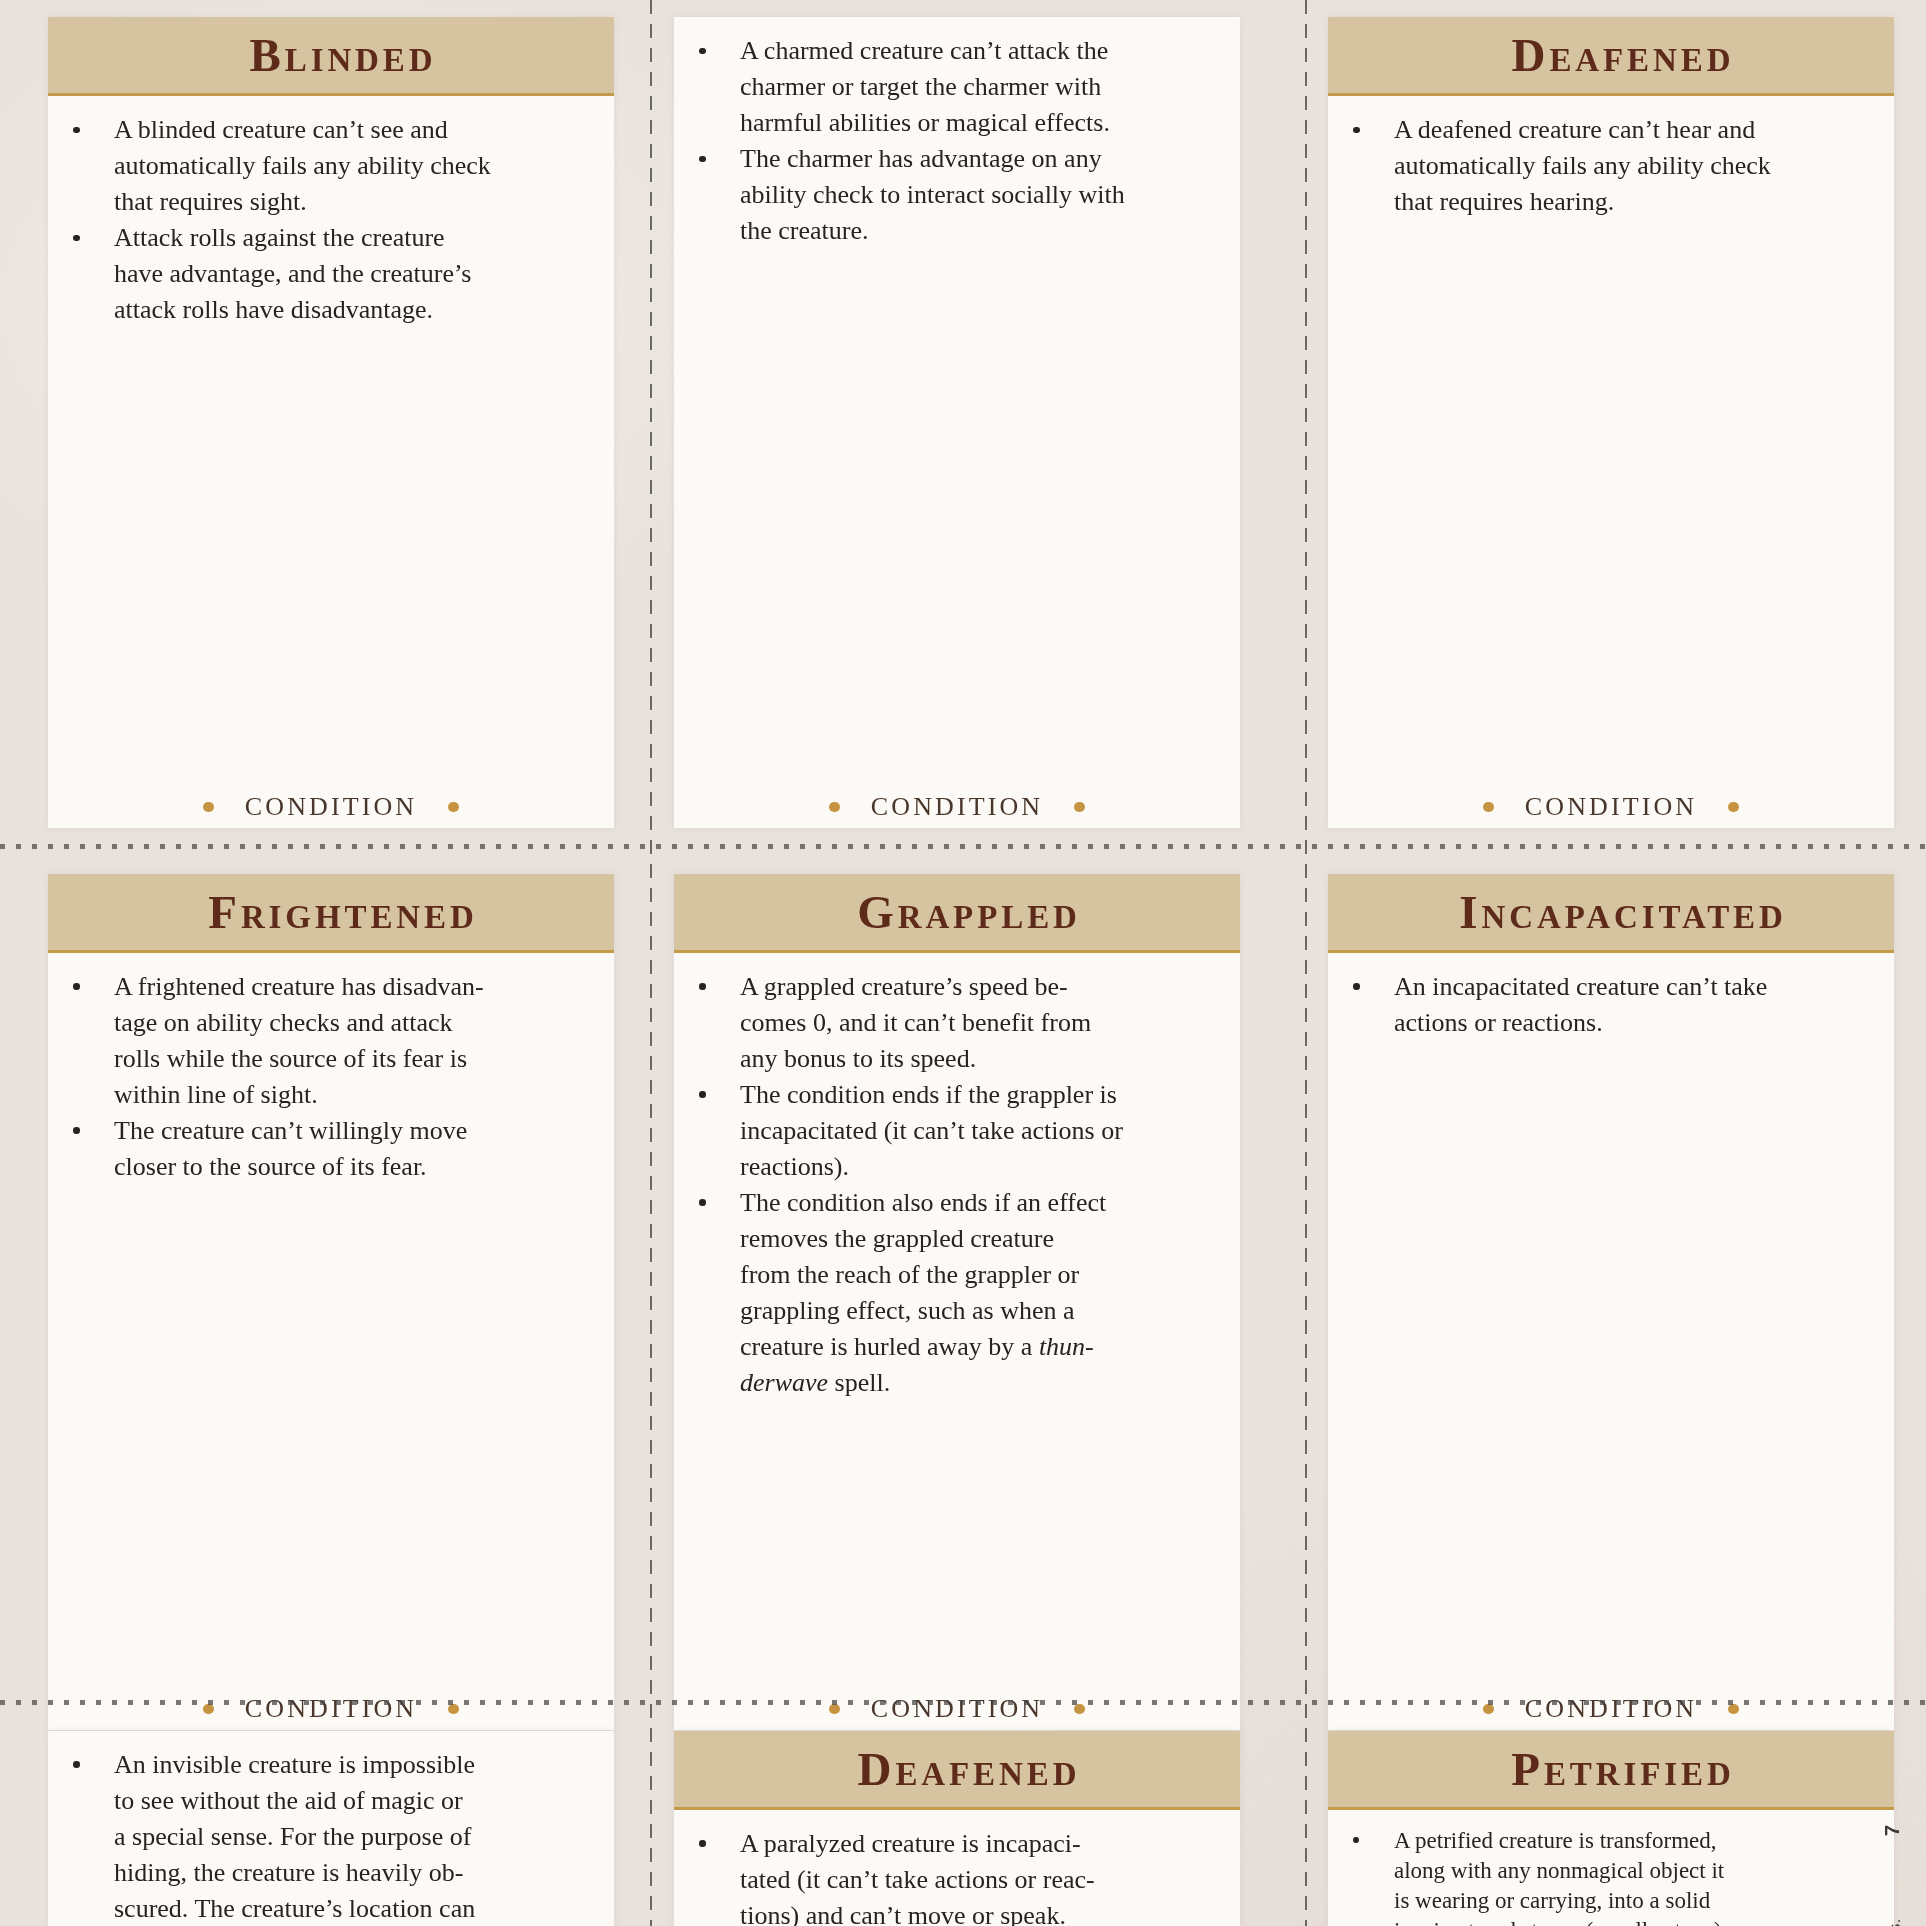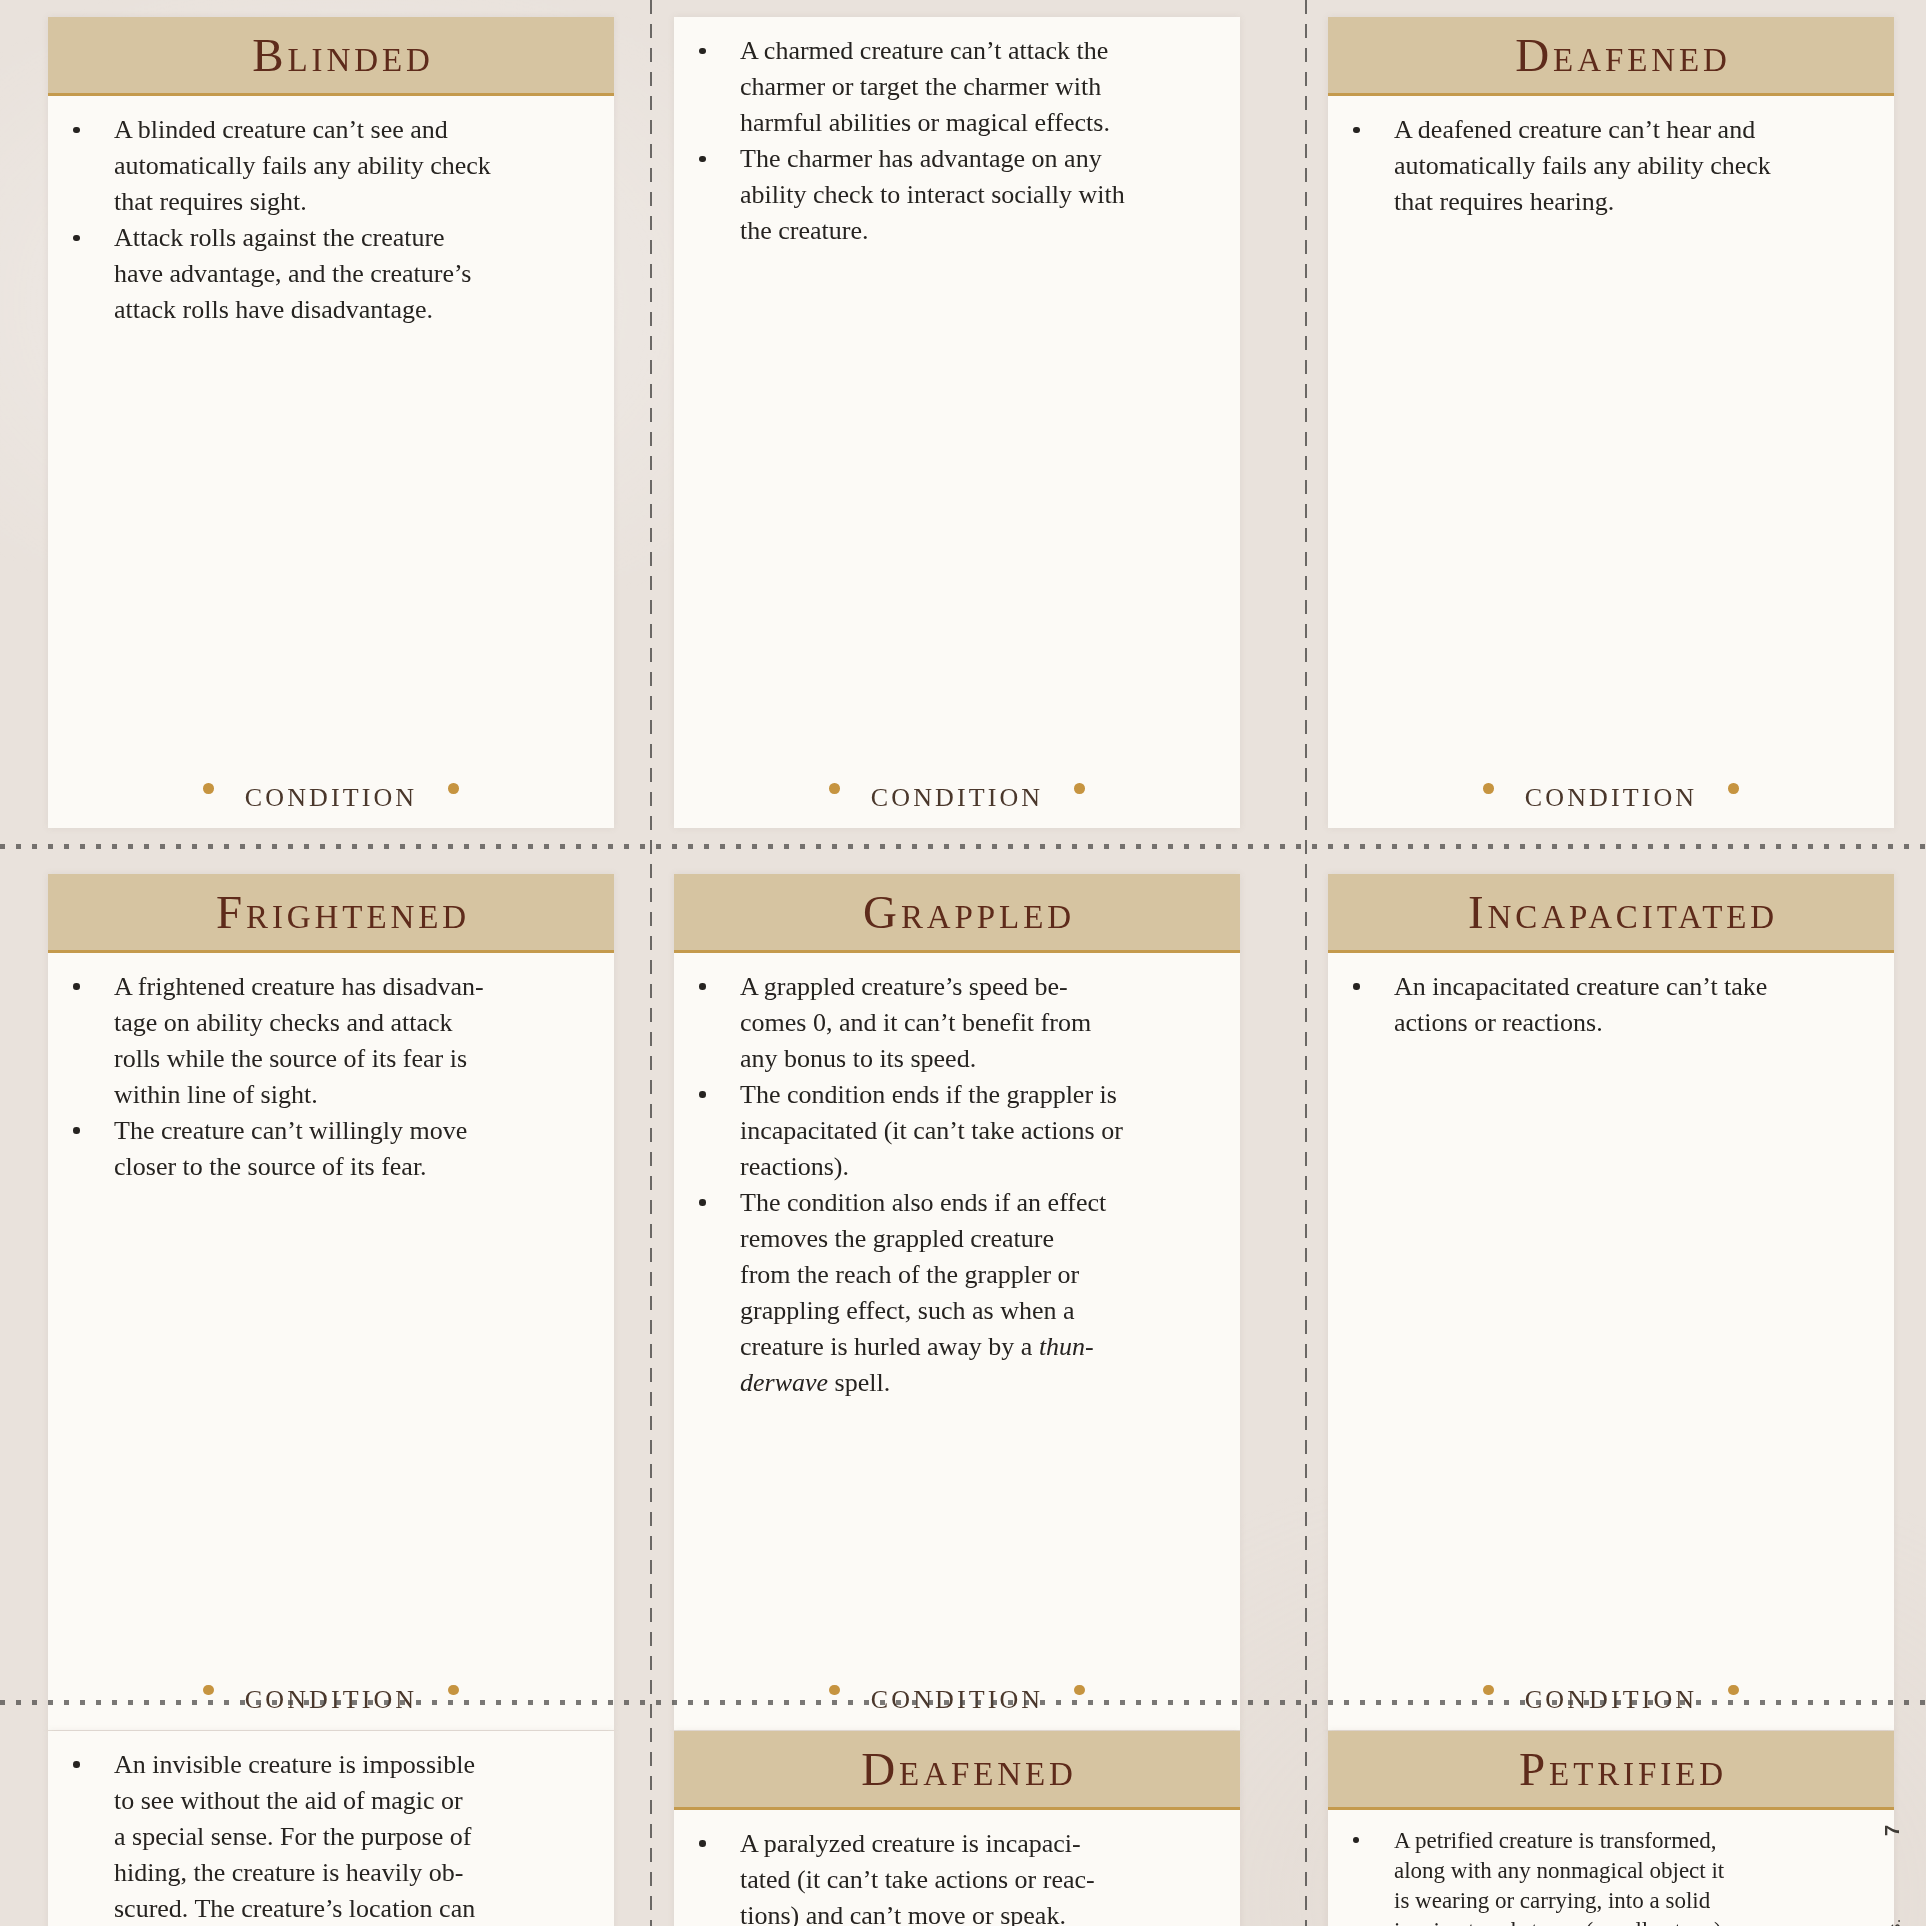--- a/index.html
+++ b/index.html
@@ -15,38 +15,38 @@
                      radial-gradient(ellipse 1002px 693px at 82% 75%, rgba(210,198,188,.25), rgba(210,198,188,0) 65%);
     font-family:"Liberation Serif", serif;
   }
   .card{position:absolute;width:566px;background:var(--card-bg);box-shadow:0 0 7px rgba(120,105,90,.10);}
   .col0{left:48px}.col1{left:674px}.col2{left:1328px}
   .row0{top:17.3px;height:811px}
   .row1{top:874px;height:856px}
   .row2{top:1731px;height:799px}
   .card-header{height:76px;background:var(--header-bg);border-bottom:3.9px solid var(--header-rule);}
   .card-title{
-    font-variant:small-caps;font-weight:normal;font-size:47px;letter-spacing:3.9px;
+    font-variant:small-caps;font-weight:bold;font-size:47px;letter-spacing:3.9px;
     color:var(--title-text);text-align:center;line-height:76px;padding-left:24px;
   }
   ul.card-body{margin:16px 0 0 0;padding:0 22.3px 0 0;list-style:none;}
   ul.card-body li{
     position:relative;padding-left:66px;font-size:26px;line-height:36px;
     color:var(--body-text);white-space:pre-line;
   }
   ul.card-body li::before{
     content:'';position:absolute;left:25px;top:14.3px;width:6.5px;height:6.5px;
     border-radius:50%;background:var(--body-text);
   }
   .card.compact ul.card-body li{font-size:23px;line-height:30px;}
   .card.compact ul.card-body li::before{top:11.2px;width:5.8px;height:5.8px;}
   em{font-style:italic;}
   .card-footer{
-    position:absolute;bottom:15px;left:0;right:0;
-    display:flex;justify-content:center;gap:31px;
+    position:absolute;bottom:6px;left:0;right:0;
+    display:flex;align-items:center;justify-content:center;gap:31px;
   }
   .footer-label{font-size:26px;letter-spacing:3.1px;color:var(--footer-text);}
   .footer-dot{width:10.4px;height:10.4px;border-radius:50%;background:var(--footer-dot);flex:0 0 auto;}
   .cut-h{
     position:absolute;left:0;width:1943px;height:4.6px;opacity:.72;
     background:repeating-linear-gradient(90deg, var(--dash-color) 0 5.4px, transparent 5.4px 16px);
   }
   #cut-h1{top:844px}
   #cut-h2{top:1700px}
   .cut-v{

